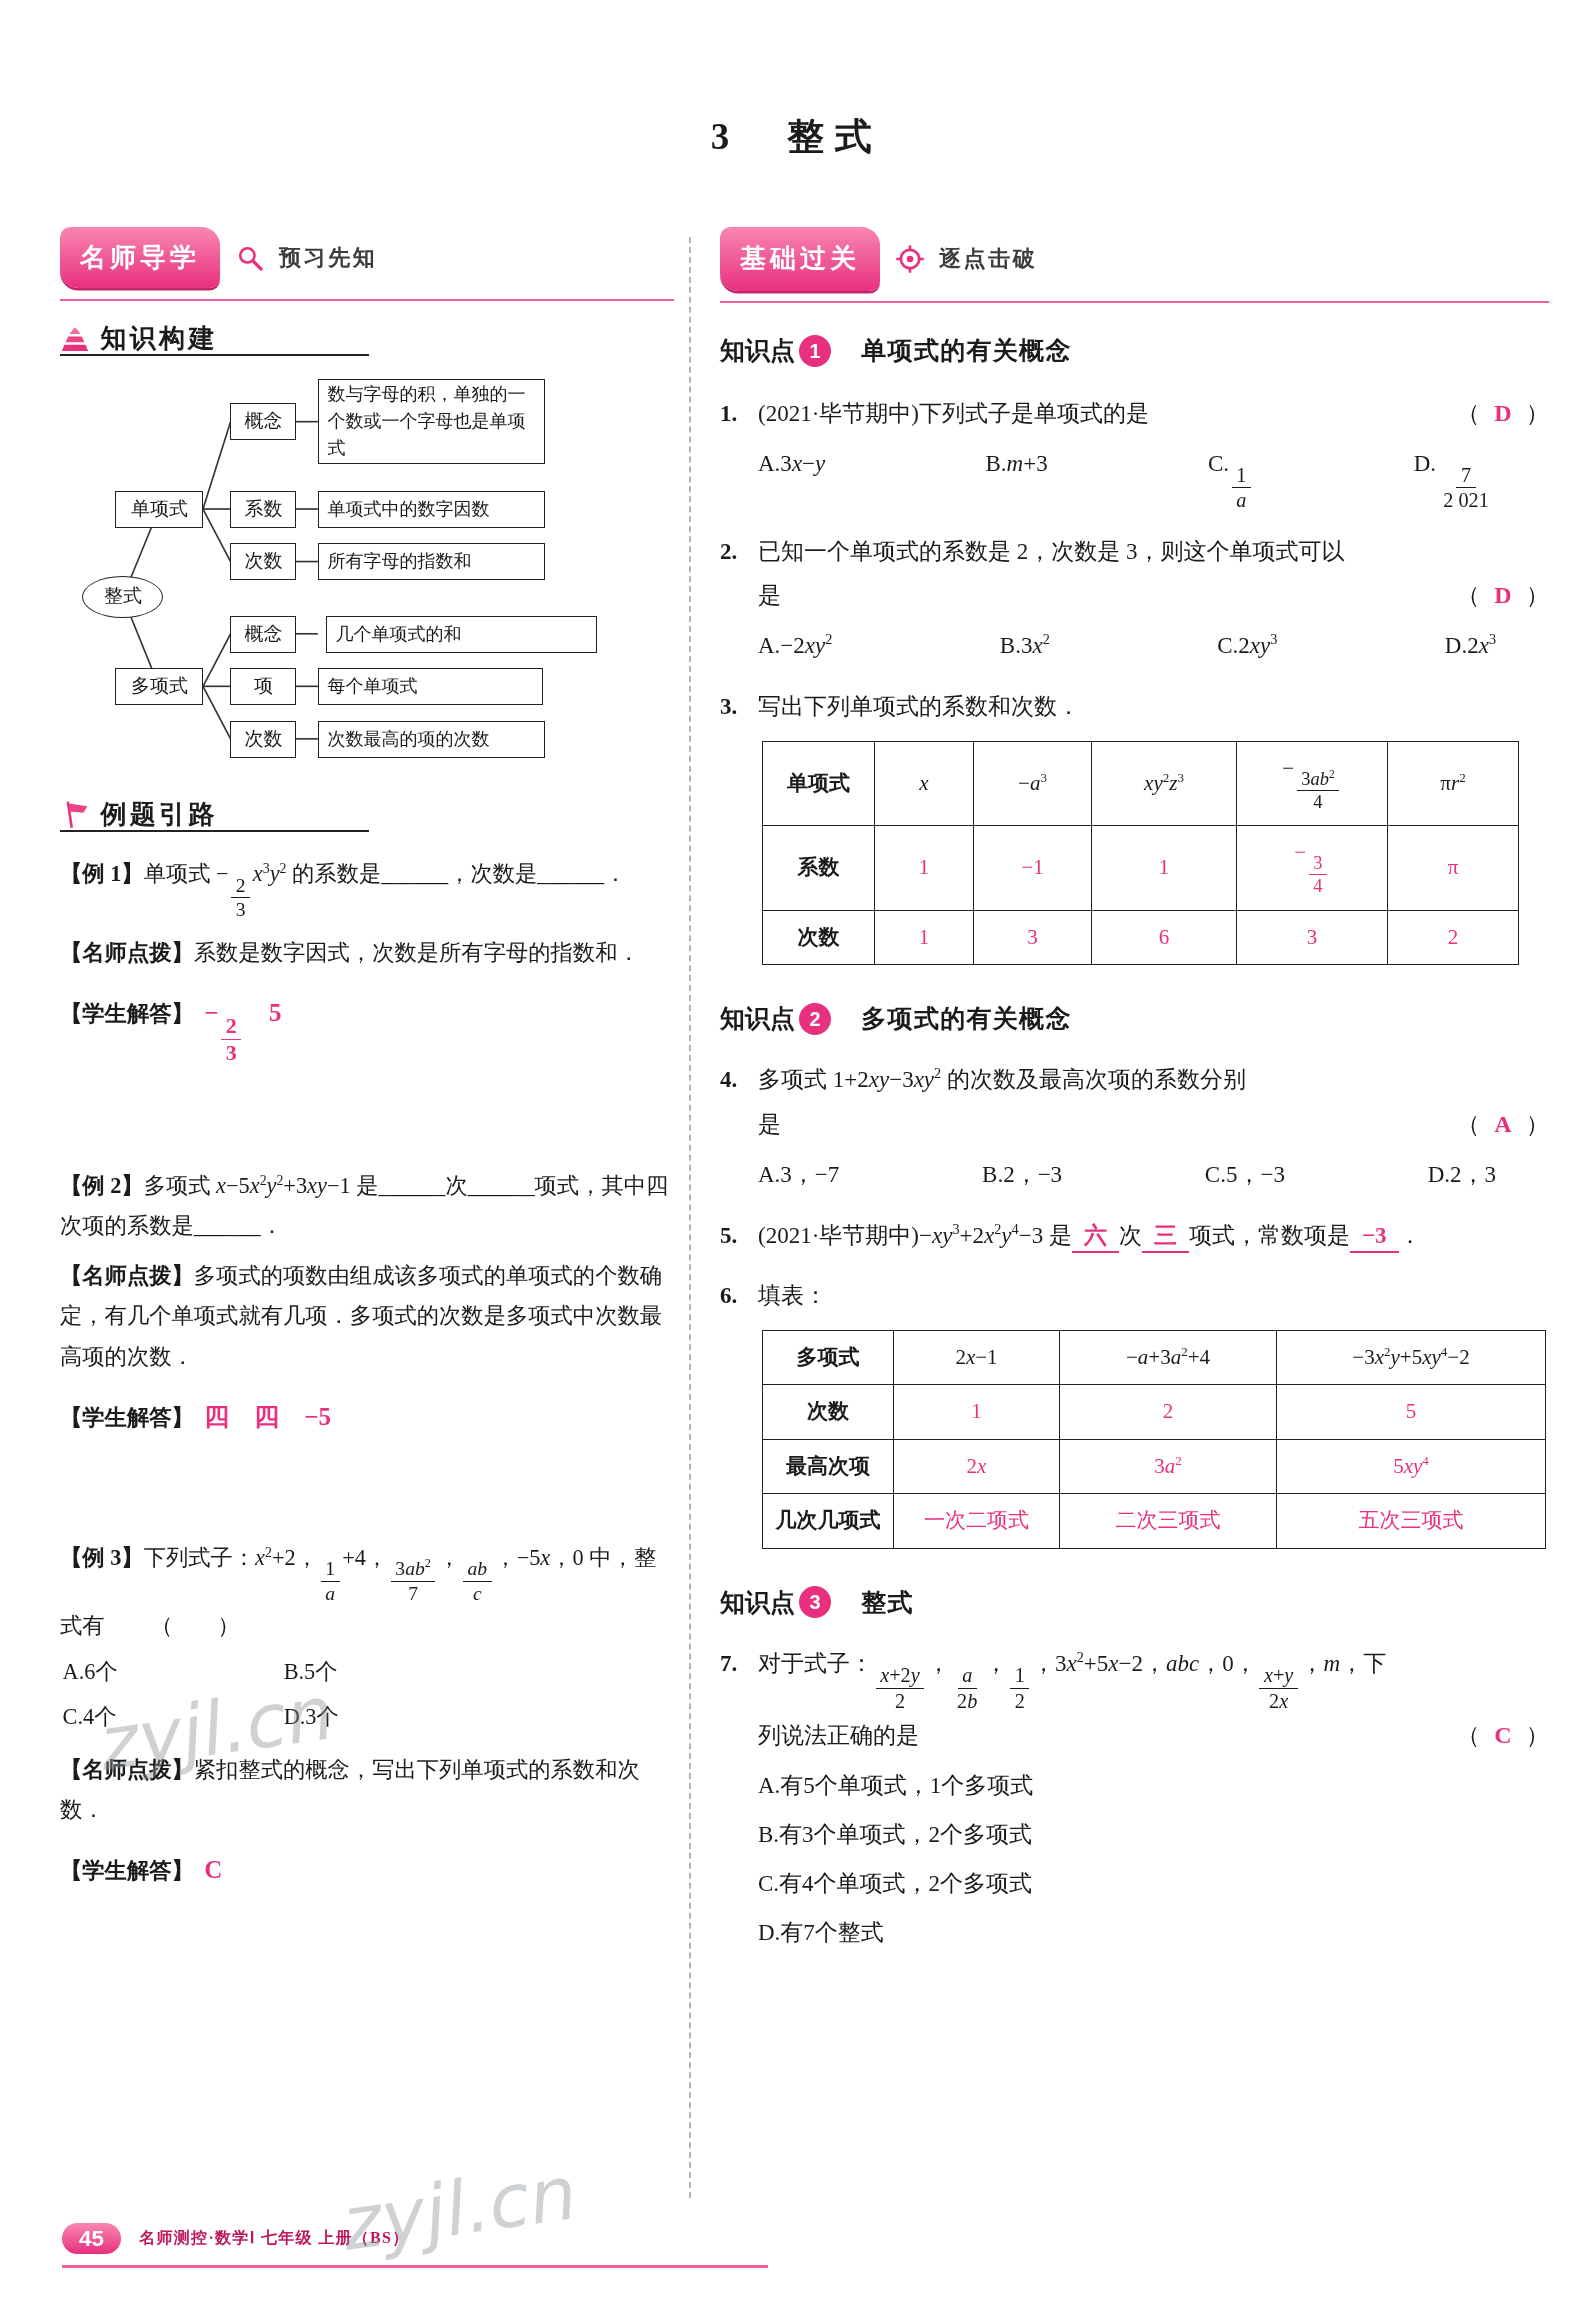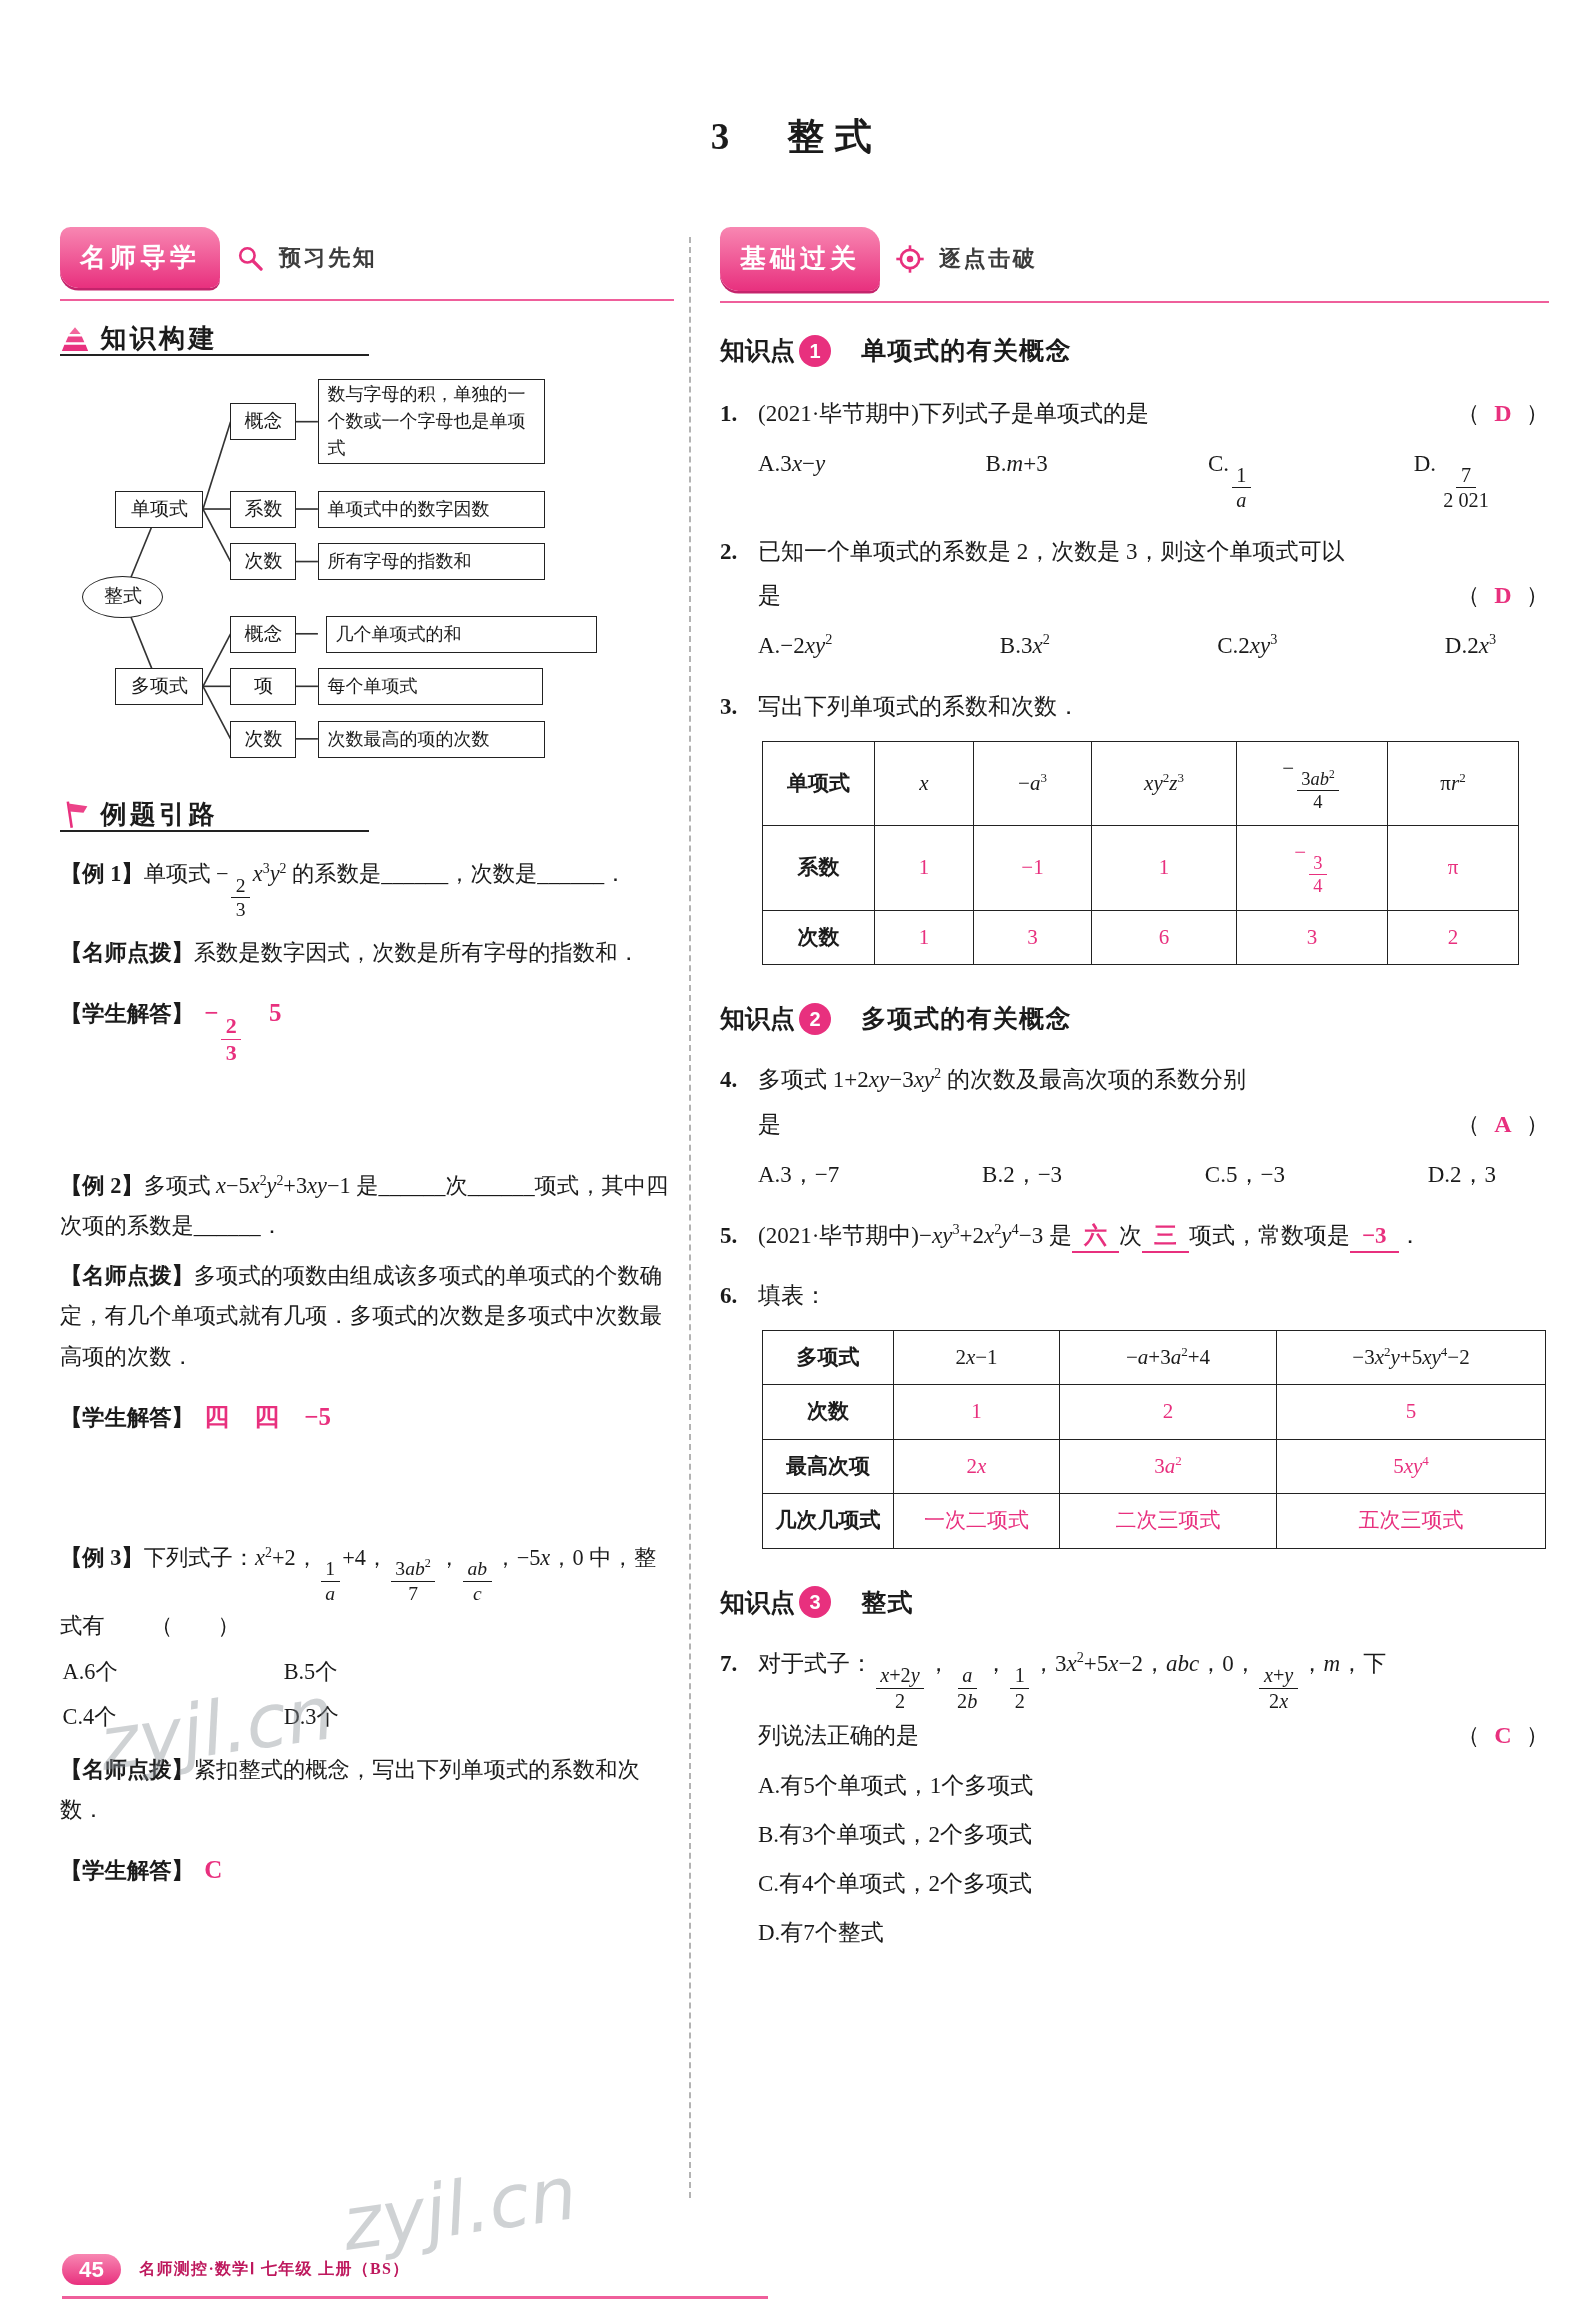--- a/index.html
+++ b/index.html
@@ -88,21 +88,21 @@
   
   .math i { font-style:italic; }
   sup { font-size:0.62em; vertical-align:super; line-height:0; }
   .frac { display:inline-flex; flex-direction:column; align-items:center;
     vertical-align:-0.55em; line-height:1.2; margin:0 2.6px; font-size:0.88em; }
   .fn { border-bottom:1.6px solid currentColor; padding:0 4.6px; }
   .fd { padding:0 4.6px; }
 
   
   .footer { position:absolute; left:62px; top:2223px; width:706px; display:flex;
-    align-items:center; gap:18.4px; border-bottom:3.3px solid #ef5f9b; padding-bottom:10.5px;margin-top:31px; }
+    align-items:center; gap:18.4px; border-bottom:3.3px solid #ef5f9b; padding-bottom:10.5px; }
   .pageno { background:linear-gradient(180deg,#f887b2,#e8307e); color:#fff; font-weight:bold;
     font-size:22.3px; padding:2.6px 17px; border-radius:16px; font-family:"Liberation Sans",sans-serif; }
   .foottext { color:#be185d; font-size:16px; letter-spacing:1.3px;font-weight:bold; }
   .wm { position:absolute; color:#8f959b; opacity:0.42; font-family:"DejaVu Sans",sans-serif;
     font-style:italic; transform:rotate(-8deg); pointer-events:none; }
   #wm1 { left:99px; top:1685px; font-size:74px; }
   #wm2 { left:342px; top:2165px; font-size:74px; }
 </style>
 </head>
 <body>

